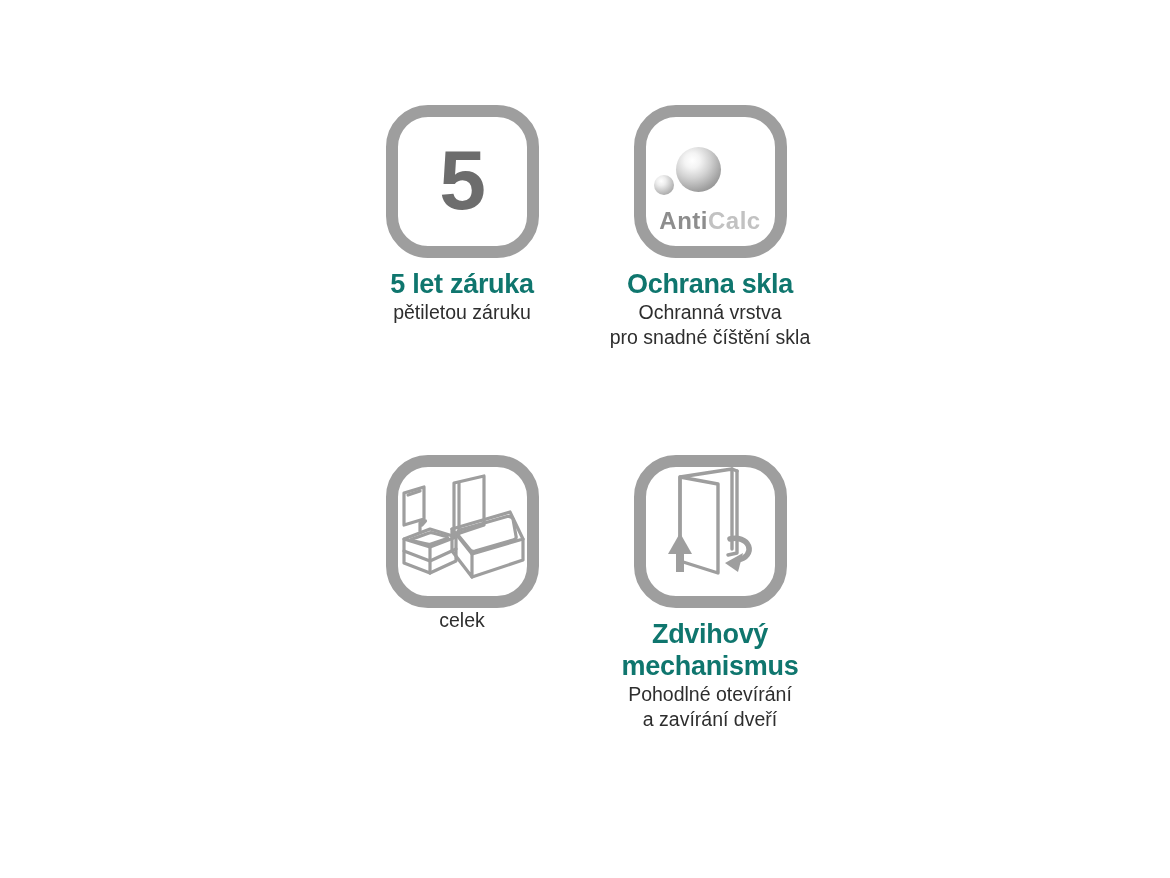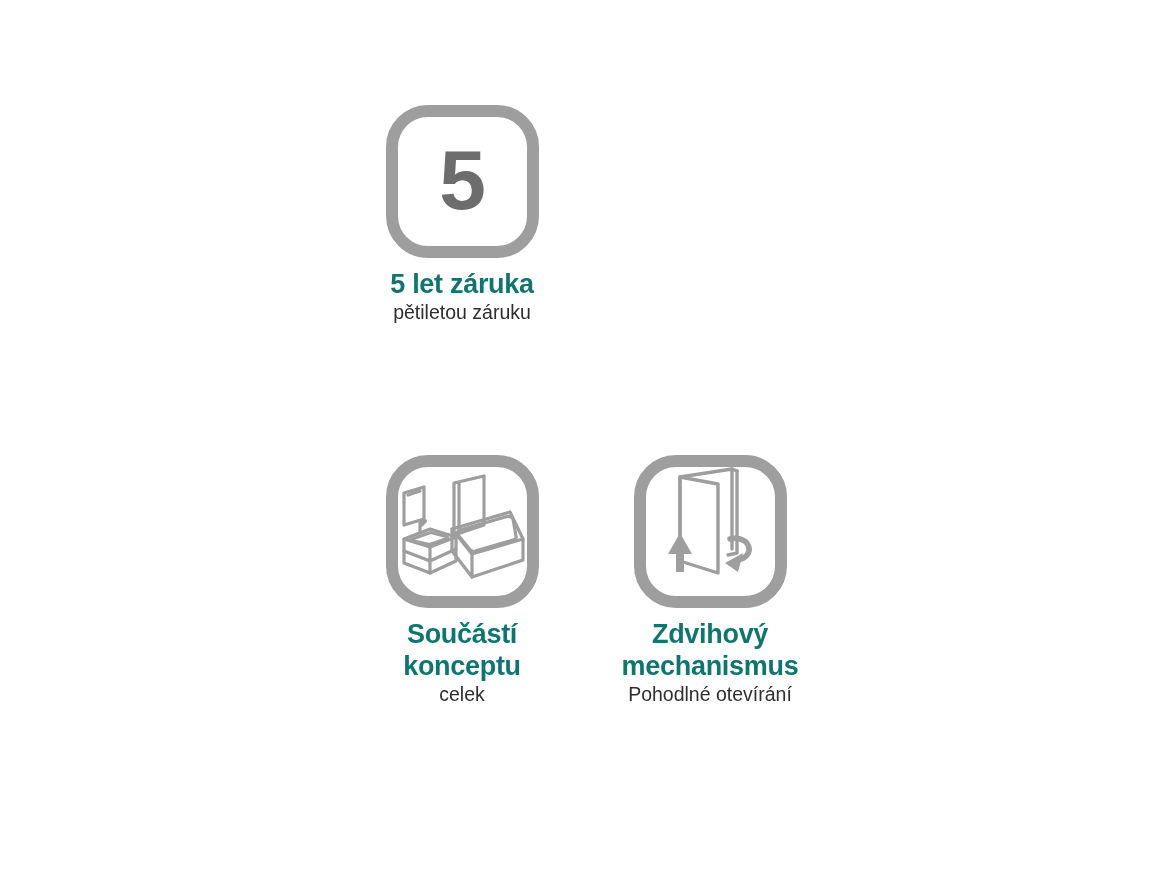--- a/index.html
+++ b/index.html
@@ -64,20 +64,30 @@
 <div class="canvas">
 
   <section class="feature f1">
     <div class="badge">
       <span class="num">5</span>
     </div>
     <h2 class="title">5 let záruka</h2>
     <div class="line">pětiletou záruku</div>
   </section>
 
+  <section class="feature f2">
+    <div class="badge">
+      <span class="bubble bubble-big"></span>
+      <span class="bubble bubble-small"></span>
+      <div class="anticalc"><span class="anti">Anti</span><span class="calc">Calc</span></div>
+    </div>
+    <h2 class="title">Ochrana skla</h2>
+    <div class="line">Ochranná vrstva</div>
+    <div class="line">pro snadné číštění skla</div>
+  </section>
 
   <section class="feature f3">
     <div class="badge">
       <svg class="icon-art" width="129" height="129" viewBox="0 0 129 129" fill="none" stroke="#9e9e9e" stroke-width="3.2" stroke-linejoin="round" stroke-linecap="round">
 
         <polygon points="6,26 26,20 26,52 6,58"></polygon>
         <path d="M 10 28 L 22 24"></path>
 
         <polygon points="56,16 86,9 86,58 56,68"></polygon>
         <path d="M 61 15.5 L 61 66.5"></path>
@@ -91,21 +101,20 @@
         <polygon points="6,72 32,62 58,70 32,80"></polygon>
         <path d="M 13 72.5 L 31 66 Q 33 65.3 36 66.2 L 48 69.5 Q 51 70.5 48.5 71.7 L 33 77 Q 31 77.8 28 76.8 L 15 73.8 Q 12.5 73 13 72.5 Z"></path>
 
         <path d="M 22 64 L 22 56 L 27.5 54 L 24 58"></path>
 
         <path d="M 6 72 L 6 96 L 32 106 L 32 80"></path>
         <path d="M 32 106 L 58 94 L 58 70"></path>
         <path d="M 6 84 L 32 94 L 58 82"></path>
       </svg>
     </div>
-    <h2 class="title">Součástí konceptu</h2>
     <div class="line">celek</div>
   </section>
 
   <section class="feature f4">
     <div class="badge">
       <svg class="icon-art" width="129" height="129" viewBox="0 0 129 129" fill="none" stroke="#9e9e9e" stroke-width="3.4" stroke-linejoin="round" stroke-linecap="round">
 
         <path d="M 34 94 L 34 10 L 86 2 L 86 82"></path>
         <path d="M 91 4 L 91 86 L 82 88"></path>
         <path d="M 86 2 L 91 4"></path>
@@ -116,16 +125,17 @@
           <polygon points="22,87 46,87 34,66"></polygon>
           <rect x="30" y="87" width="8" height="18"></rect>
         </g>
 
         <path d="M 84 72 A 14 11 0 1 1 92 93" stroke-width="5.5"></path>
         <polygon points="97,86 92,105 79,96" fill="#9e9e9e" stroke="none"></polygon>
       </svg>
     </div>
     <h2 class="title">Zdvihový mechanismus</h2>
     <div class="line">Pohodlné otevírání</div>
+    <div class="line">a zavírání dveří</div>
   </section>
 
 
 </div>
 
 </body></html>

